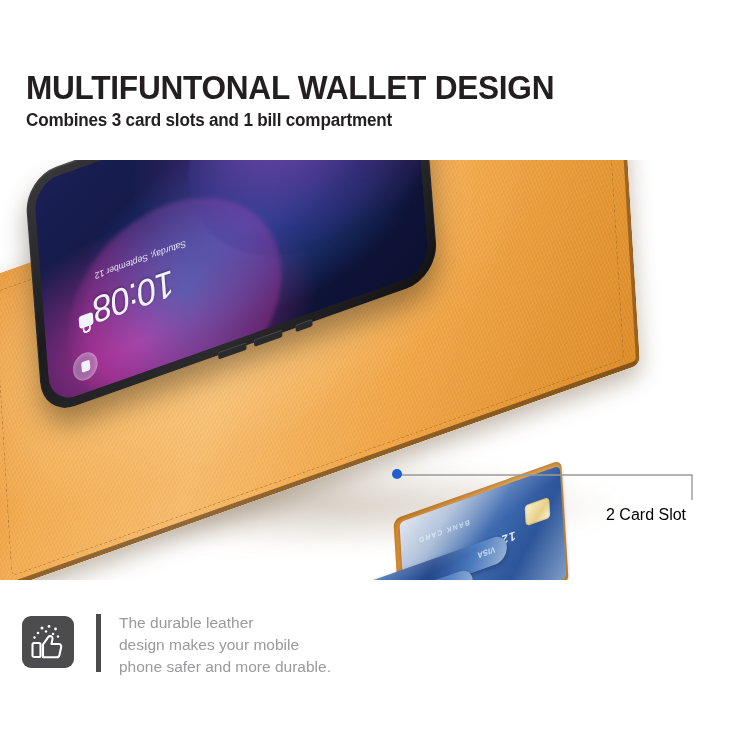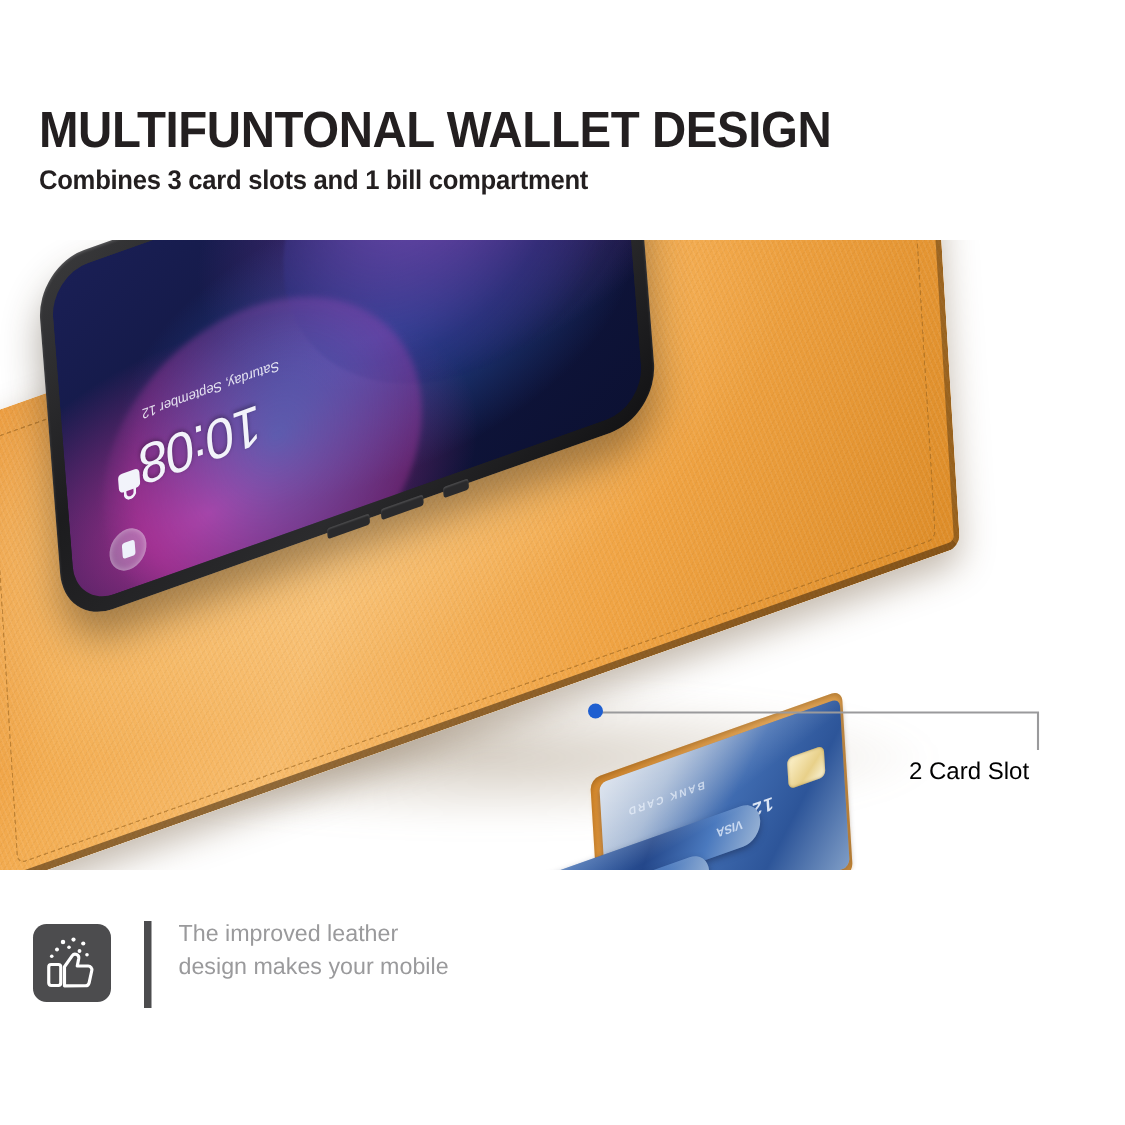--- a/index.html
+++ b/index.html
@@ -252,18 +252,19 @@
         <circle cx="15" cy="7.5" r="1.2" fill="#fff"></circle>
           <circle cx="22" cy="10" r="1.3" fill="#fff"></circle>
         <circle cx="27" cy="12.5" r="1.2" fill="#fff"></circle>
           <circle cx="3.5" cy="13.5" r="1.2" fill="#fff"></circle>
         <rect x="1.5" y="19" width="8" height="14" rx="1.6" stroke="#fff" stroke-width="2.1"></rect>
         <path d="M12 33V20.5l5.2-7.4a2.4 2.4 0 0 1 4.3 1.8l-1 5.1h7.3a2.5 2.5 0 0 1 2.4 3l-1.8 8.2a2.6 2.6 0 0 1-2.5 2H12z" stroke="#fff" stroke-width="2.1" stroke-linejoin="round" fill="none"></path>
       </svg>
     </div>
     <div class="feat-div"></div>
     <div class="feat-text">
-      <div>The improved leather</div>
+      <div>The durable leather</div>
       <div>design makes your mobile</div>
+      <div>phone safer and more durable.</div>
     </div>
   </div>
 
 </div>
 
 </body></html>

